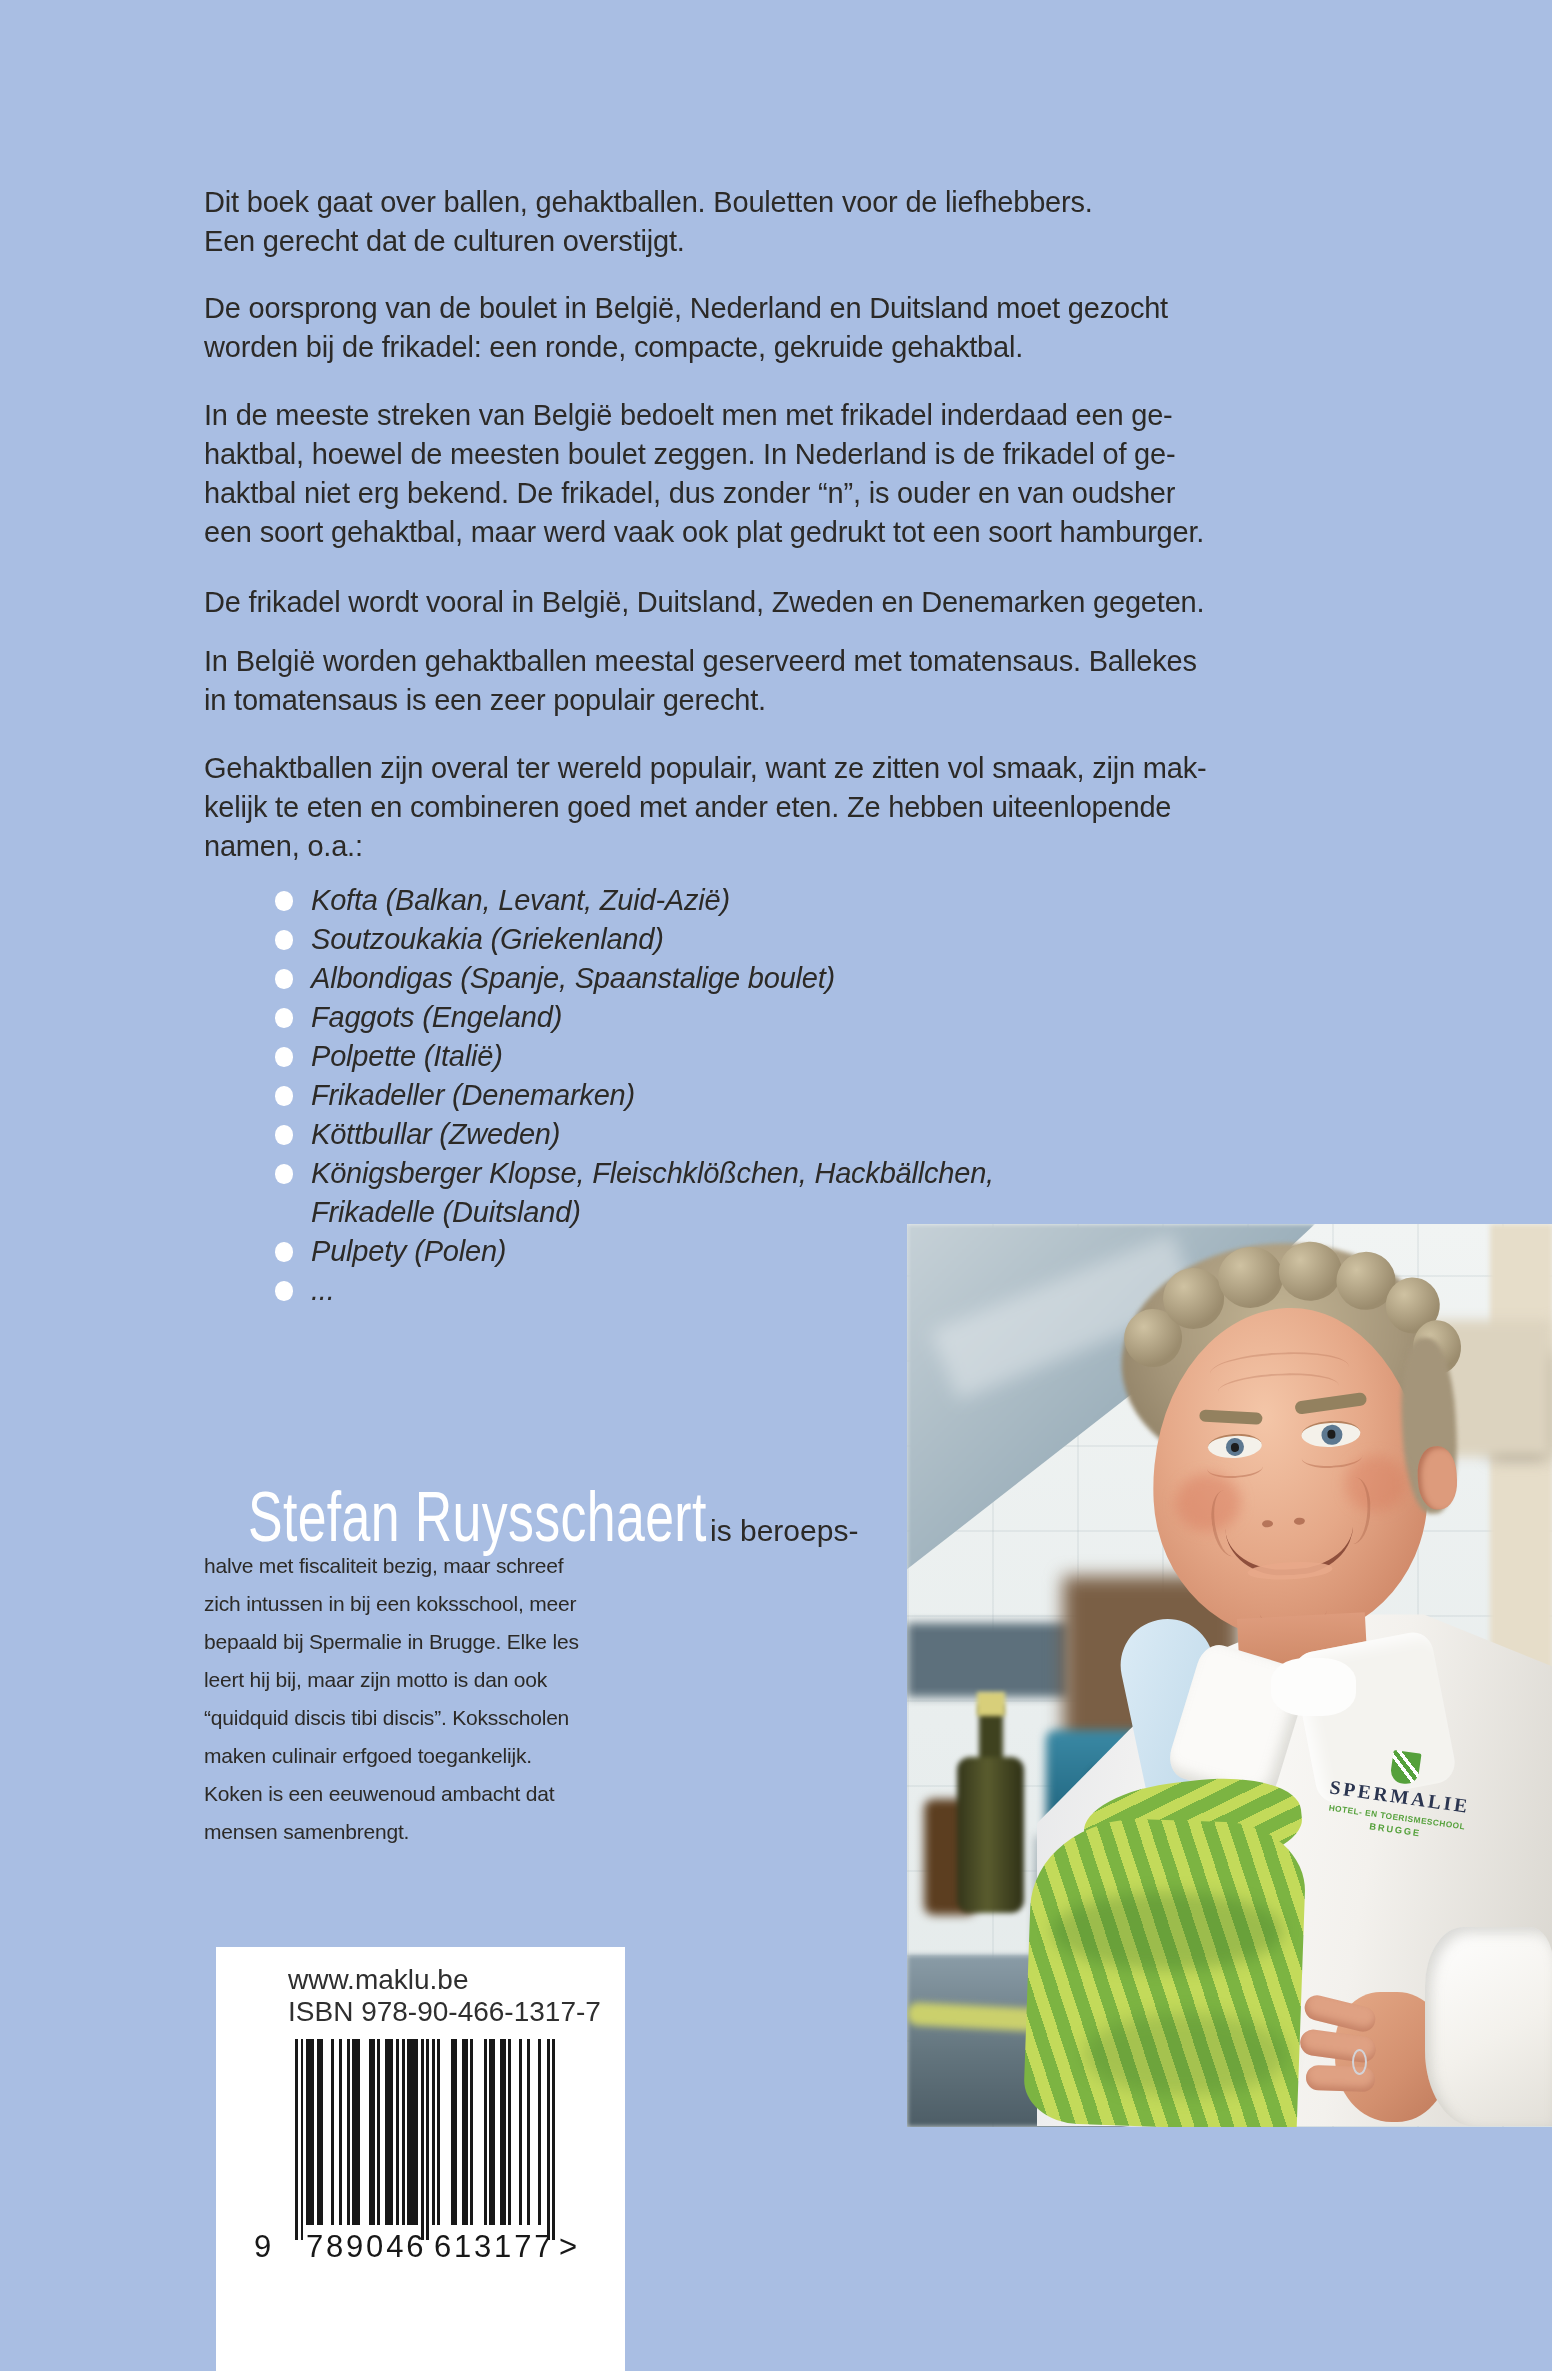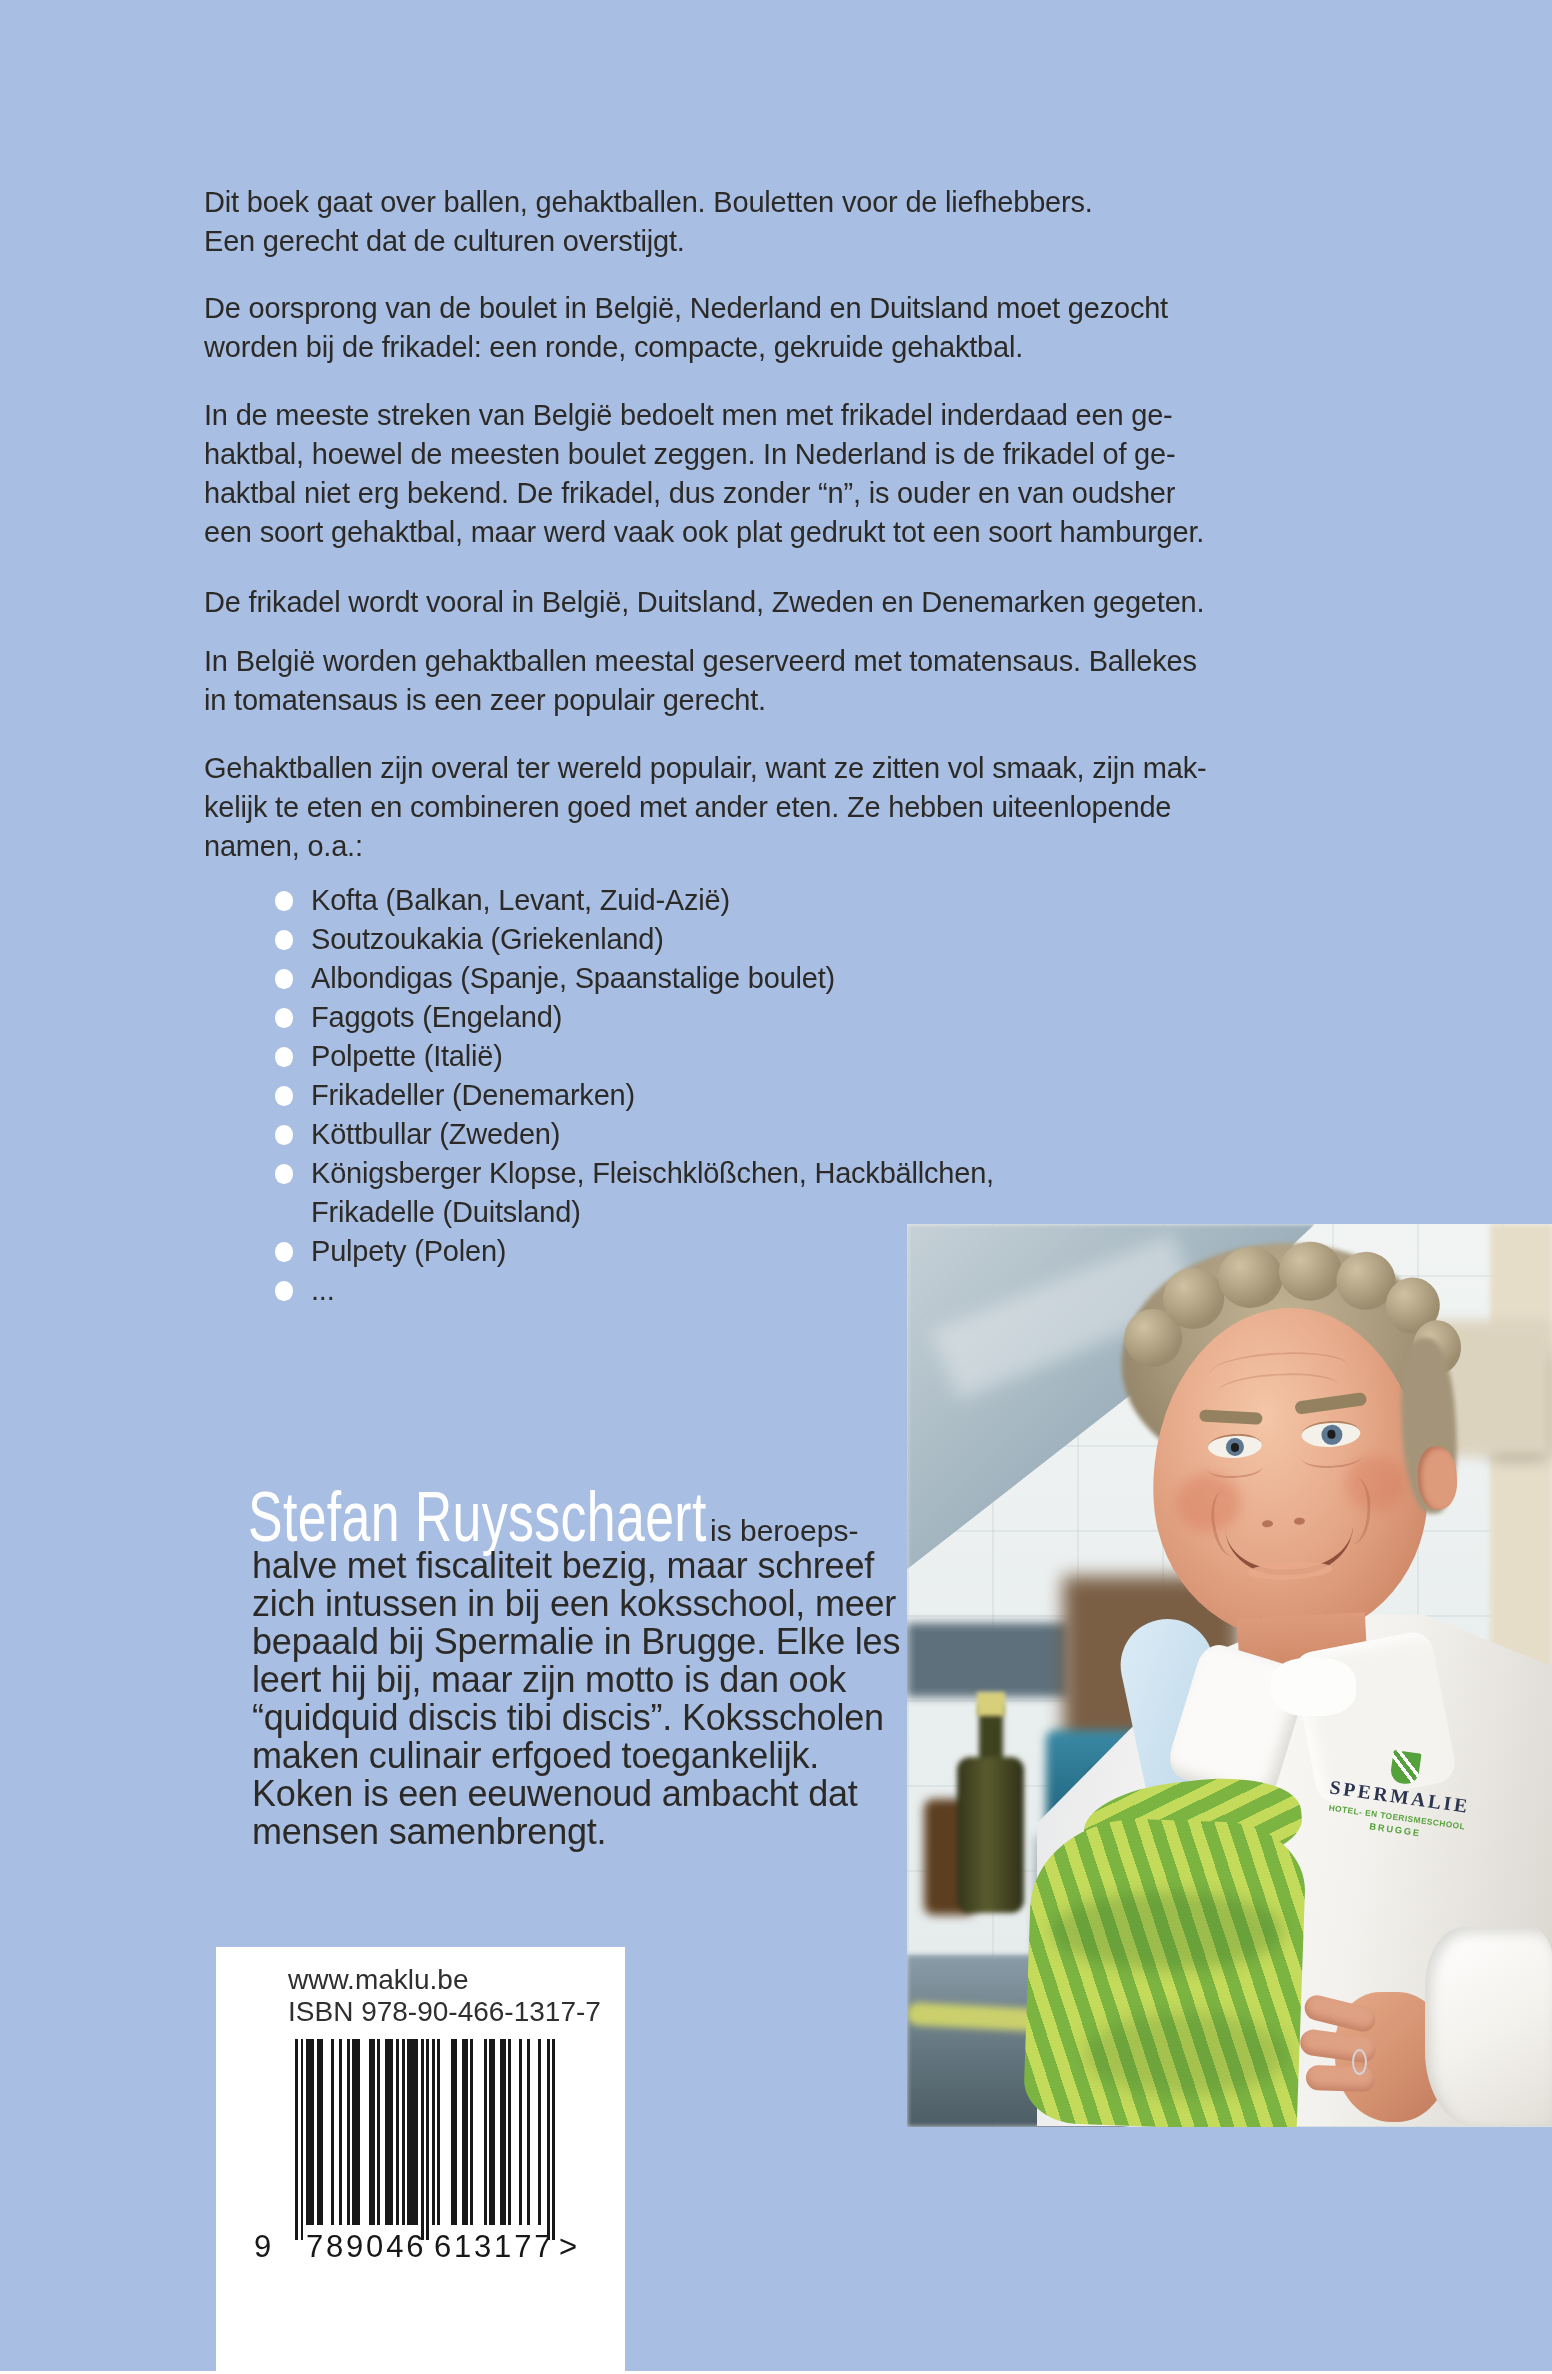--- a/index.html
+++ b/index.html
@@ -17,41 +17,40 @@
   }
   .p1{top:183px;} .p2{top:289px;} .p3{top:396px;} .p4{top:583px;}
   .p5{top:642px;} .p6{top:749px;}
   .closing{top:1331px;}
 
   
   .bullets{
     position:absolute;left:275px;top:881px;margin:0;padding:0;list-style:none;
     font-size:29px;line-height:39px;letter-spacing:-0.2px;
   }
-  .bullets li{position:relative;padding-left:36px;}
+  .bullets li{position:relative;padding-left:36px;font-style:italic;}
   .dot{
     position:absolute;left:0;top:10.2px;width:17.6px;height:19.5px;border-radius:50%;
     background:#ffffff;
   }
 
   
   .author-line{position:absolute;left:204px;top:1482px;height:74px;width:705px;margin-left:44px;}
   .author-name{
     position:absolute;left:0;top:0;font-size:70px;line-height:70px;color:#ffffff;
     letter-spacing:0.5px;transform:scaleX(0.74);transform-origin:left top;
     white-space:nowrap;font-weight:400;
   }
   .author-suffix{
     position:absolute;left:462px;top:34px;font-size:30px;line-height:30px;
     color:#2c2a27;white-space:nowrap;
   }
   .bio{
-    position:absolute;left:204px;top:1547px;font-size:36px;line-height:38px;
+    position:absolute;left:204px;top:1547px;font-size:21px;line-height:38px;
     letter-spacing:-0.2px;
-    margin-left:48px;
   }
 
   
   .pubbox{
     position:absolute;left:216px;top:1947px;width:409px;height:428px;background:#ffffff;
   }
   .pub-url{position:absolute;left:72px;top:16.7px;font-size:28px;color:#2f2f2f;}
   .pub-isbn{position:absolute;left:72px;top:49px;font-size:28px;color:#2f2f2f;}
   .barcode{position:absolute;left:79px;top:92px;width:260px;height:227px;}
   .barcode .bar{position:absolute;top:0;height:186px;background:#181818;}

